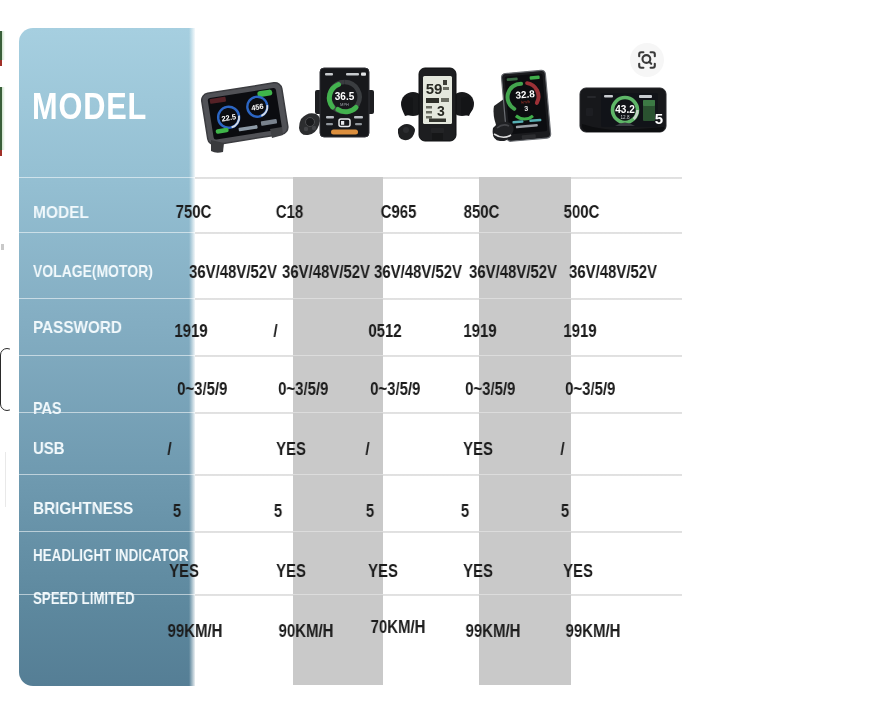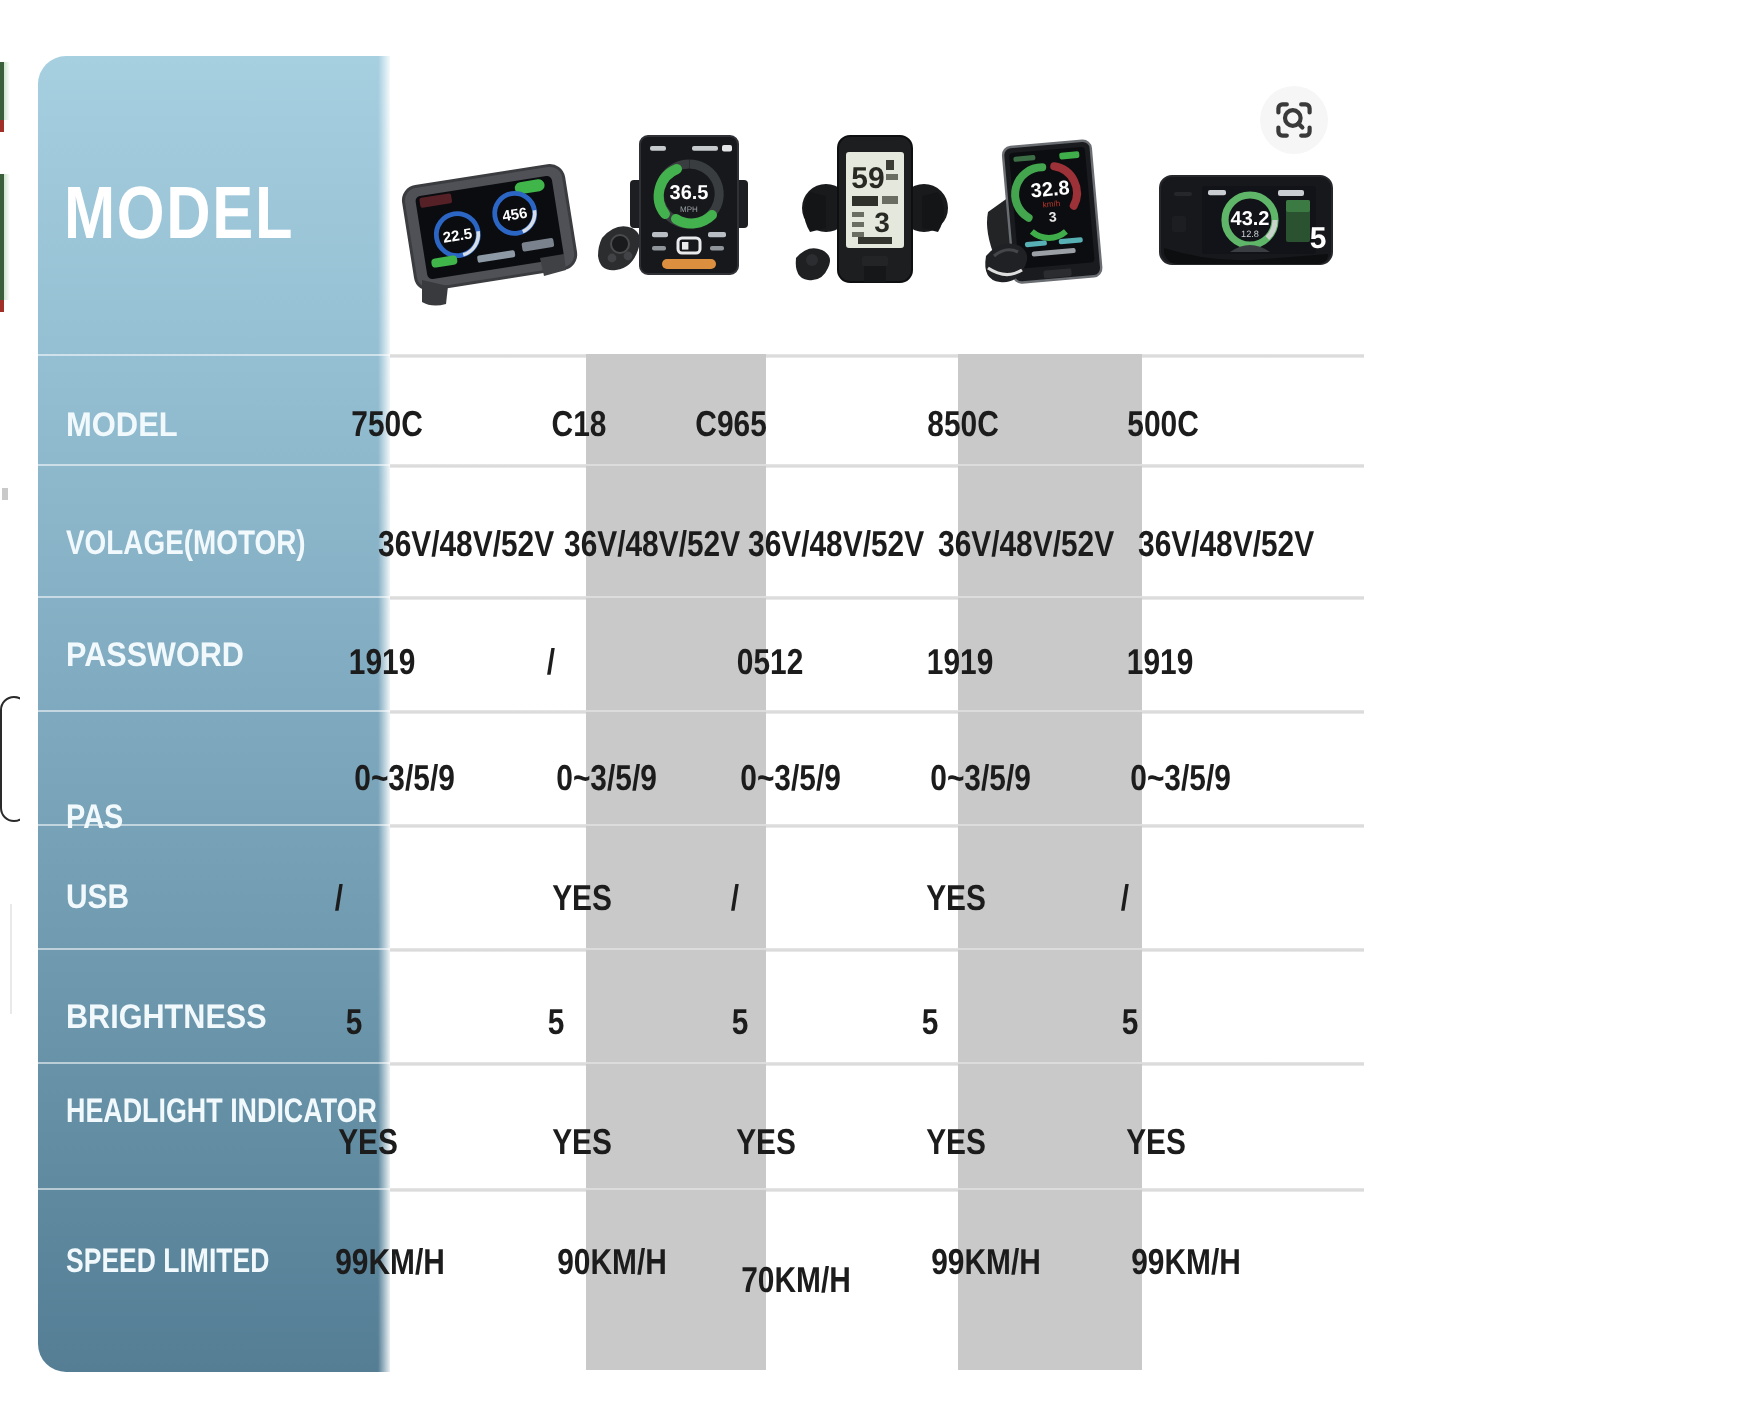--- a/index.html
+++ b/index.html
@@ -66,25 +66,25 @@
 <div class="abs" style="left:479px;top:531px;width:92px;height:1px;background:rgba(255,255,255,0.35)"></div>
 <div class="abs" style="left:479px;top:594px;width:92px;height:1px;background:rgba(255,255,255,0.35)"></div>
 
 <div class="lbl" style="top:203px"><span style="display:inline-block;transform:scaleX(0.91);transform-origin:left center">MODEL</span></div>
 <div class="lbl" style="top:262px"><span style="display:inline-block;transform:scaleX(0.82);transform-origin:left center">VOLAGE(MOTOR)</span></div>
 <div class="lbl" style="top:318px"><span style="display:inline-block;transform:scaleX(0.90);transform-origin:left center">PASSWORD</span></div>
 <div class="lbl" style="top:399px"><span style="display:inline-block;transform:scaleX(0.85);transform-origin:left center">PAS</span></div>
 <div class="lbl" style="top:439px"><span style="display:inline-block;transform:scaleX(0.88);transform-origin:left center">USB</span></div>
 <div class="lbl" style="top:499px"><span style="display:inline-block;transform:scaleX(0.90);transform-origin:left center">BRIGHTNESS</span></div>
 <div class="lbl" style="top:546px"><span style="display:inline-block;transform:scaleX(0.79);transform-origin:left center">HEADLIGHT INDICATOR</span></div>
-<div class="lbl" style="top:621px"><span style="display:inline-block;transform:scaleX(0.78);transform-origin:left center">SPEED LIMITED</span></div>
+<div class="lbl" style="top:589px"><span style="display:inline-block;transform:scaleX(0.78);transform-origin:left center">SPEED LIMITED</span></div>
 
 <div class="val" style="left:172px;top:202px"><span class="vin">750C</span></div>
 <div class="val" style="left:273px;top:202px"><span class="vin">C18</span></div>
-<div class="val" style="left:344px;top:202px"><span class="vin">C965</span></div>
+<div class="val" style="left:377px;top:202px"><span class="vin">C965</span></div>
 <div class="val" style="left:460px;top:202px"><span class="vin">850C</span></div>
 <div class="val" style="left:560px;top:202px"><span class="vin">500C</span></div>
 
 <div class="val" style="left:180px;top:262px"><span class="vin">36V/48V/52V</span></div>
 <div class="val" style="left:273px;top:262px"><span class="vin">36V/48V/52V</span></div>
 <div class="val" style="left:365px;top:262px"><span class="vin">36V/48V/52V</span></div>
 <div class="val" style="left:460px;top:262px"><span class="vin">36V/48V/52V</span></div>
 <div class="val" style="left:560px;top:262px"><span class="vin">36V/48V/52V</span></div>
 
 <div class="val" style="left:171px;top:321px"><span class="vin">1919</span></div>
@@ -112,21 +112,21 @@
 <div class="val" style="left:560px;top:501px"><span class="vin">5</span></div>
 
 <div class="val" style="left:166px;top:561px"><span class="vin">YES</span></div>
 <div class="val" style="left:273px;top:561px"><span class="vin">YES</span></div>
 <div class="val" style="left:365px;top:561px"><span class="vin">YES</span></div>
 <div class="val" style="left:460px;top:561px"><span class="vin">YES</span></div>
 <div class="val" style="left:560px;top:561px"><span class="vin">YES</span></div>
 
 <div class="val" style="left:162px;top:621px"><span class="vin">99KM/H</span></div>
 <div class="val" style="left:273px;top:621px"><span class="vin">90KM/H</span></div>
-<div class="val" style="left:365px;top:630px"><span class="vin">70KM/H</span></div>
+<div class="val" style="left:365px;top:617px"><span class="vin">70KM/H</span></div>
 <div class="val" style="left:460px;top:621px"><span class="vin">99KM/H</span></div>
 <div class="val" style="left:560px;top:621px"><span class="vin">99KM/H</span></div>
 
 <div class="abs" style="left:0;top:31px;width:2px;height:29px;background:#3a5f3a"></div>
 <div class="abs" style="left:2px;top:31px;width:3px;height:29px;background:linear-gradient(90deg,#cfe4cd,rgba(255,255,255,0))"></div>
 <div class="abs" style="left:0;top:60px;width:2px;height:6px;background:#a03028"></div>
 <div class="abs" style="left:0;top:87px;width:2px;height:63px;background:#3a5f3a"></div>
 <div class="abs" style="left:2px;top:87px;width:3px;height:63px;background:linear-gradient(90deg,#cfe4cd,rgba(255,255,255,0))"></div>
 <div class="abs" style="left:0;top:150px;width:2px;height:6px;background:#a03028"></div>
 <div class="abs" style="left:1px;top:244px;width:3px;height:6px;background:#c9c9c9"></div>

